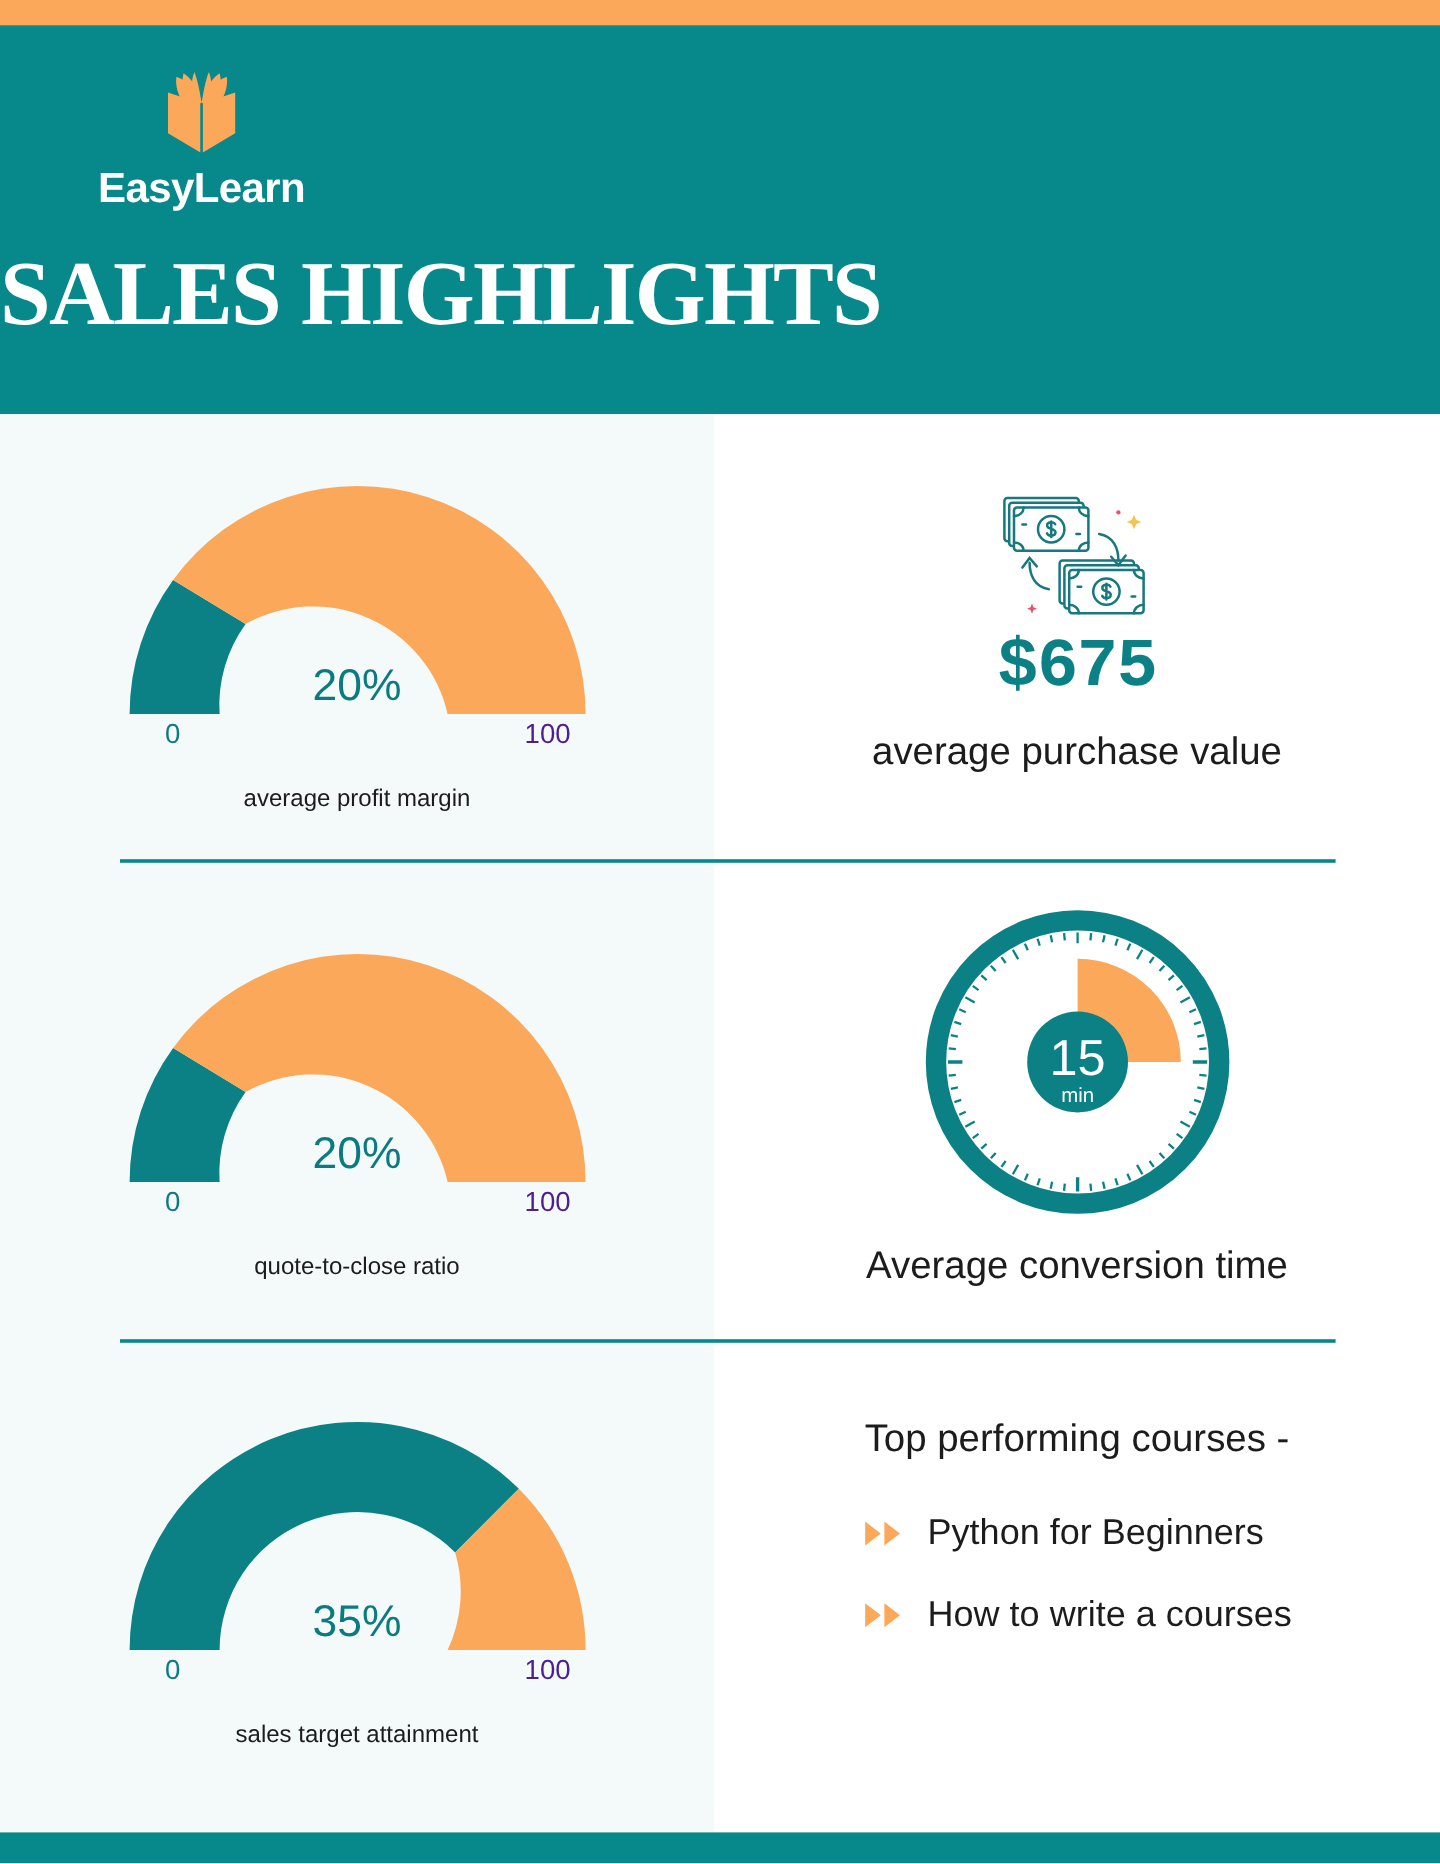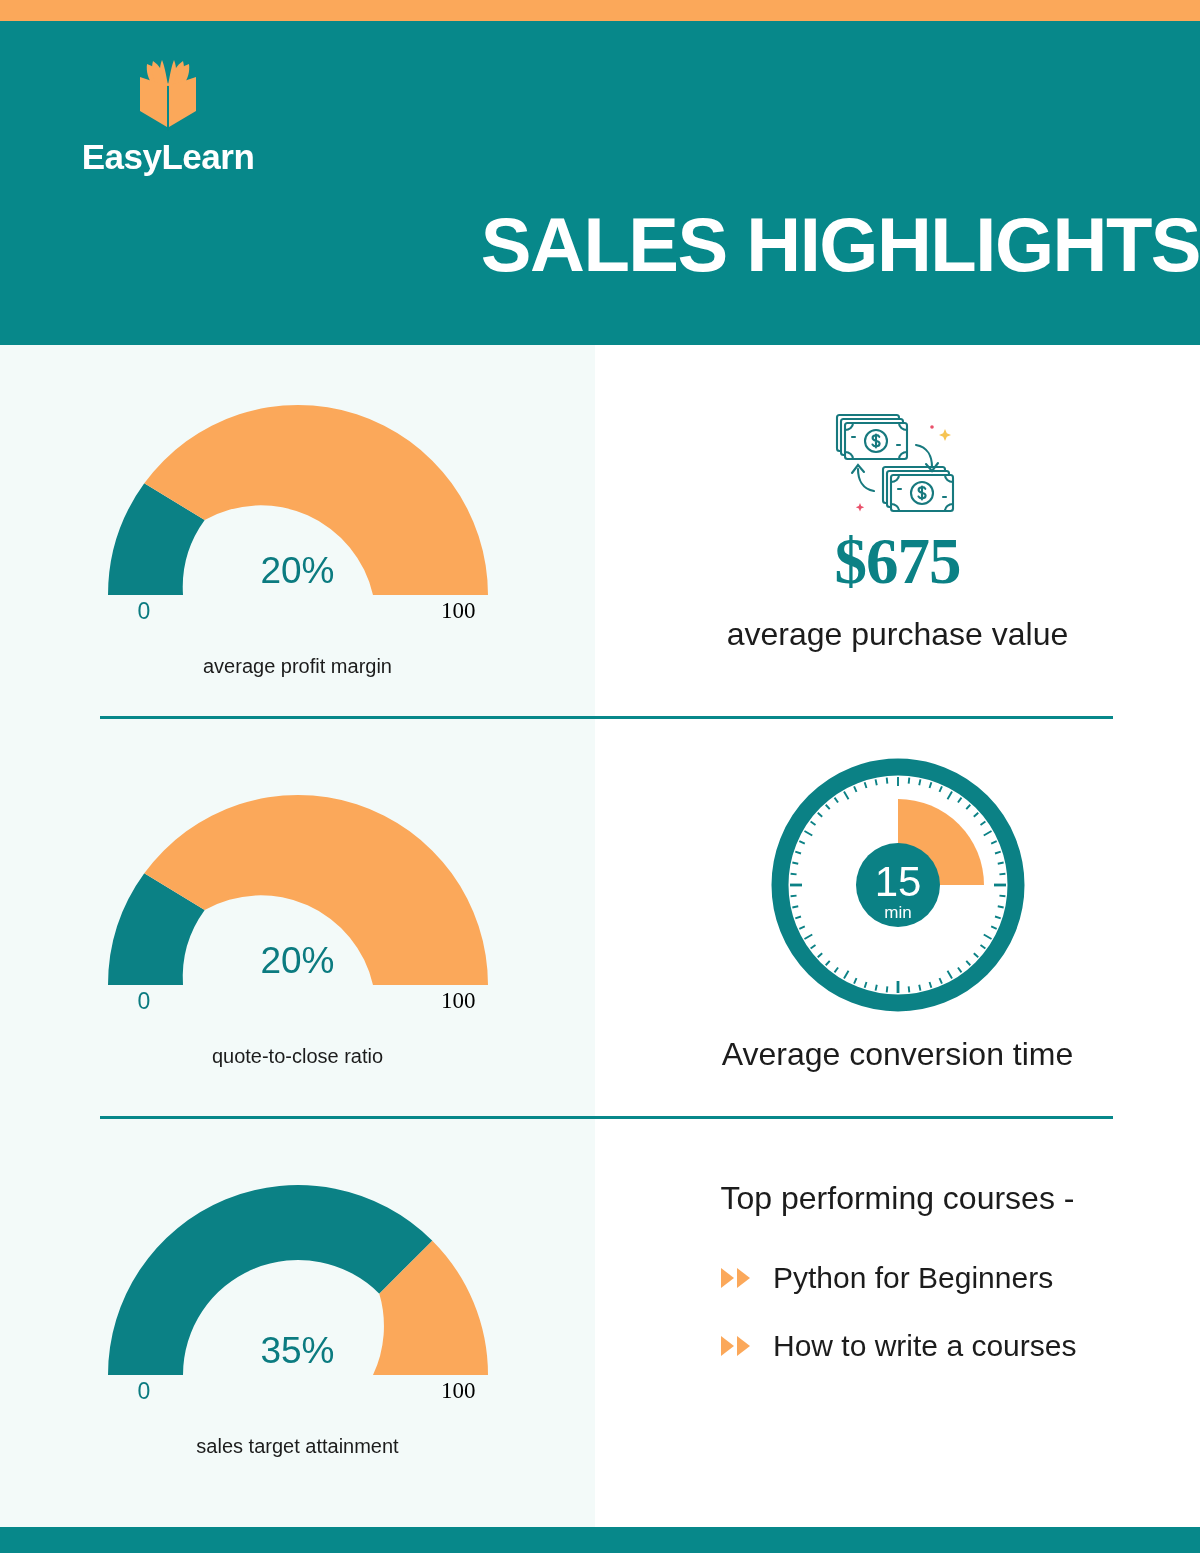--- a/index.html
+++ b/index.html
@@ -53,27 +53,27 @@
     font-size: 35px;
     font-weight: bold;
     letter-spacing: -0.5px;
     font-family: "Liberation Sans", sans-serif;
   }
 
   .header-title {
     position: absolute;
     left: 0; top: 186px;
     width: 1200px;
-    text-align: right;
+    text-align: left;
     color: #ffffff;
     font-size: 76px;
     font-weight: bold;
     letter-spacing: -1.5px;
     line-height: 1;
-    font-family: Liberation Sans, sans-serif;
+    font-family: Liberation Serif, serif;
   }
 
   
   .col-left-bg {
     position: absolute;
     left: 0; top: 345px;
     width: 595px; height: 1182px;
     background: #f3faf9;
   }
   .col-right-bg {
@@ -138,23 +138,23 @@
     left: 40px;
     top: 203px;
     color: #0b7b80;
     font-size: 23px;
     font-family: "Liberation Sans", sans-serif;
   }
   .gauge-max {
     position: absolute;
     right: 22px;
     top: 203px;
-    color: #000000;
+    color: #4c1d95;
     font-size: 23px;
-    font-family: Liberation Serif, serif;
+    font-family: Liberation Sans, sans-serif;
   }
   .gauge-label {
     margin-top: 10px;
     text-align: center;
     color: #1c1c1c;
     font-size: 20px;
     font-family: "Liberation Sans", sans-serif;
   }
 
   
@@ -166,25 +166,25 @@
   }
   .right-cell.r1 { top: 405px; }
   .right-cell.r2 { top: 750px; }
   .right-cell.r3 { top: 1180px; }
 
   .money-icon { display: block; margin: 0 auto; }
 
   .big-number {
     margin-top: 4px;
     color: #0b8185;
-    font-size: 65px;
+    font-size: 57px;
     font-weight: bold;
     letter-spacing: -1px;
     line-height: 1;
-    font-family: Liberation Serif, serif;
+    font-family: Liberation Mono, monospace;
   }
   .right-label {
     margin-top: 22px;
     color: #1c1c1c;
     font-size: 32px;
     font-family: "Liberation Sans", sans-serif;
   }
   .right-label.tight { margin-top: 16px; }
 
   .timer-icon { display: block; margin: 0 auto; }

